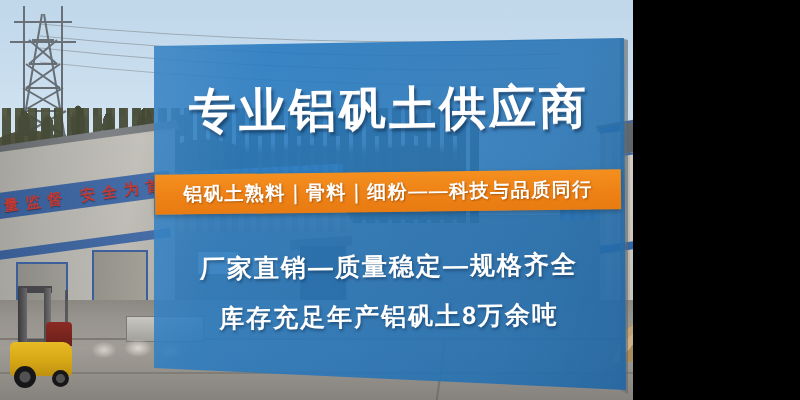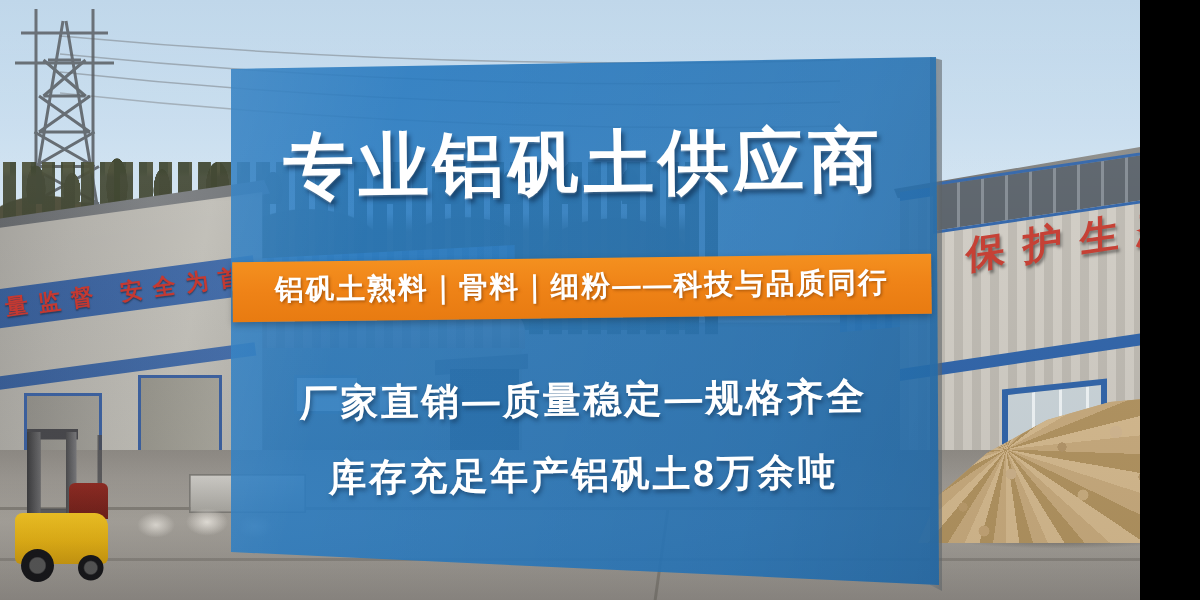--- a/index.html
+++ b/index.html
@@ -1,21 +1,21 @@
 <!DOCTYPE html>
 <html lang="zh"><head>
 <meta charset="utf-8">
 <title>Banner</title>
 <style>
   html,body{margin:0;padding:0;background:#000;}
   *{box-sizing:border-box;}
 
   #banner{
     position:relative;
-    width:760px;height:400px;
+    width:633px;height:400px;
     overflow:hidden;
     font-family:"Liberation Sans","DejaVu Sans",sans-serif;
     background:#8d8a84;
     text-decoration:underline;
   }
 
   
   .photo{position:absolute;inset:0;overflow:hidden;}
 
   

